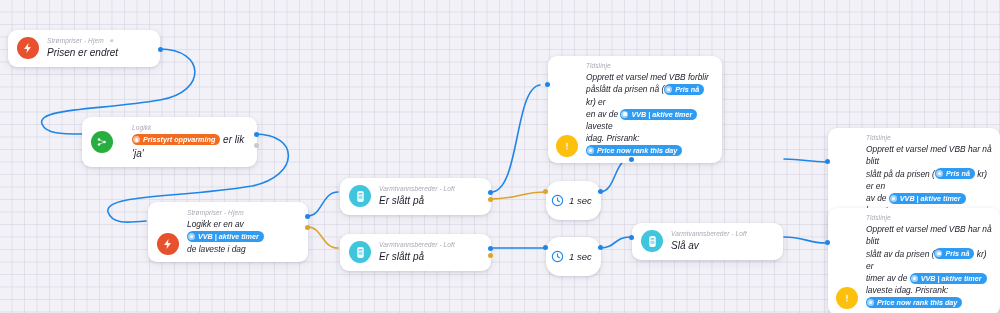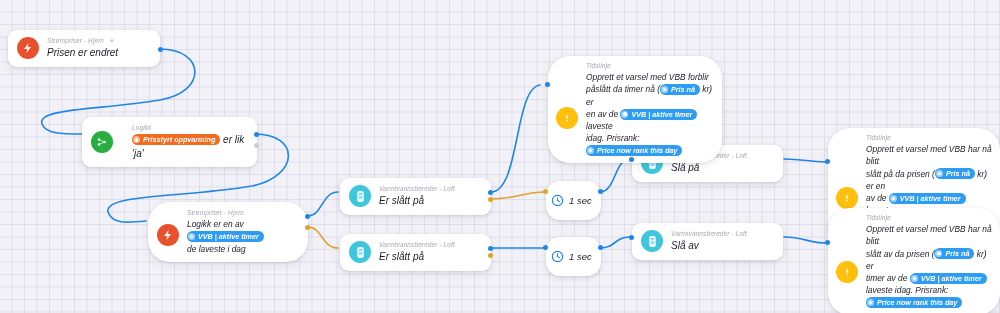--- a/index.html
+++ b/index.html
@@ -24,21 +24,21 @@
   .node {
     position: absolute;
     background: #ffffff;
     border-radius: 9px;
     box-shadow: 0 1px 3px rgba(40,40,70,0.13), 0 3px 10px rgba(40,40,70,0.07);
     display: flex;
     align-items: center;
     padding: 7px 9px;
     z-index: 3;
   }
-  .node.align-top { align-items: center; border-radius: 22px; }
+  .node.align-top { align-items: flex-end; }
 
   .avatar {
     flex: 0 0 auto;
     width: 22px; height: 22px;
     border-radius: 50%;
     display: flex; align-items: center; justify-content: center;
     margin-right: 8px;
   }
   .avatar svg { display: block; }
   .av-orange { background: #e8512d; }
@@ -259,33 +259,20 @@
   <div class="delay" style="left:546px; top:237px;">
     <svg class="clock" width="13" height="13" viewBox="0 0 24 24">
       <circle cx="12" cy="12" r="9.5" fill="#fff" stroke="#1f86e8" stroke-width="2"></circle>
       <path d="M12 6.8V12l3.6 2.2" stroke="#1f86e8" stroke-width="2" fill="none" stroke-linecap="round"></path>
     </svg>
     <span class="dtxt">1 sec</span>
   </div>
   <div class="port port-blue" style="left:543px; top:245px;"></div>
   <div class="port port-blue" style="left:598px; top:245px;"></div>
 
-  <div class="node" style="left:632px; top:145px; width:151px;">
-    <div class="avatar av-cyan">
-      <svg width="11" height="13" viewBox="0 0 16 20" fill="none">
-        <rect x="3" y="1.5" width="10" height="17" rx="3" fill="#fff" opacity="0.95"></rect>
-        <rect x="5" y="5" width="6" height="2" rx="1" fill="#3fc6dc"></rect>
-        <rect x="5" y="9" width="6" height="5" rx="1" fill="#3fc6dc" opacity="0.5"></rect>
-      </svg>
-    </div>
-    <div class="body">
-      <div class="cat">Varmtvannsbereder - Loft</div>
-      <div class="title">Slå på</div>
-    </div>
-  </div>
   <div class="port port-blue" style="left:629px; top:157px;"></div>
 
   <div class="node" style="left:632px; top:223px; width:151px;">
     <div class="avatar av-cyan">
       <svg width="11" height="13" viewBox="0 0 16 20" fill="none">
         <rect x="3" y="1.5" width="10" height="17" rx="3" fill="#fff" opacity="0.95"></rect>
         <rect x="5" y="5" width="6" height="2" rx="1" fill="#3fc6dc"></rect>
         <rect x="5" y="9" width="6" height="5" rx="1" fill="#3fc6dc" opacity="0.5"></rect>
       </svg>
     </div>
@@ -300,21 +287,21 @@
     <div class="avatar av-yellow" style="margin-top:18px;">
       <svg width="12" height="12" viewBox="0 0 24 24" fill="#fff">
         <rect x="10.7" y="5.5" width="2.6" height="9" rx="1.3"></rect>
         <circle cx="12" cy="17.6" r="1.6"></circle>
       </svg>
     </div>
     <div class="body">
       <div class="cat">Tidslinje</div>
       <div class="title small">
         <span>Opprett et varsel med VBB forblir</span><br>
-        <span>påslått da timer nå (</span><span class="chip chip-blue">
+        <span>påslått da prisen nå (</span><span class="chip chip-blue">
             <span class="dot">
               <i></i>
             </span>
             <span>Pris nå</span>
           </span>
         <span>kr) er</span><br>
         <span>en av de</span>
         <span class="chip chip-blue">
             <span class="dot">
               <i></i>

